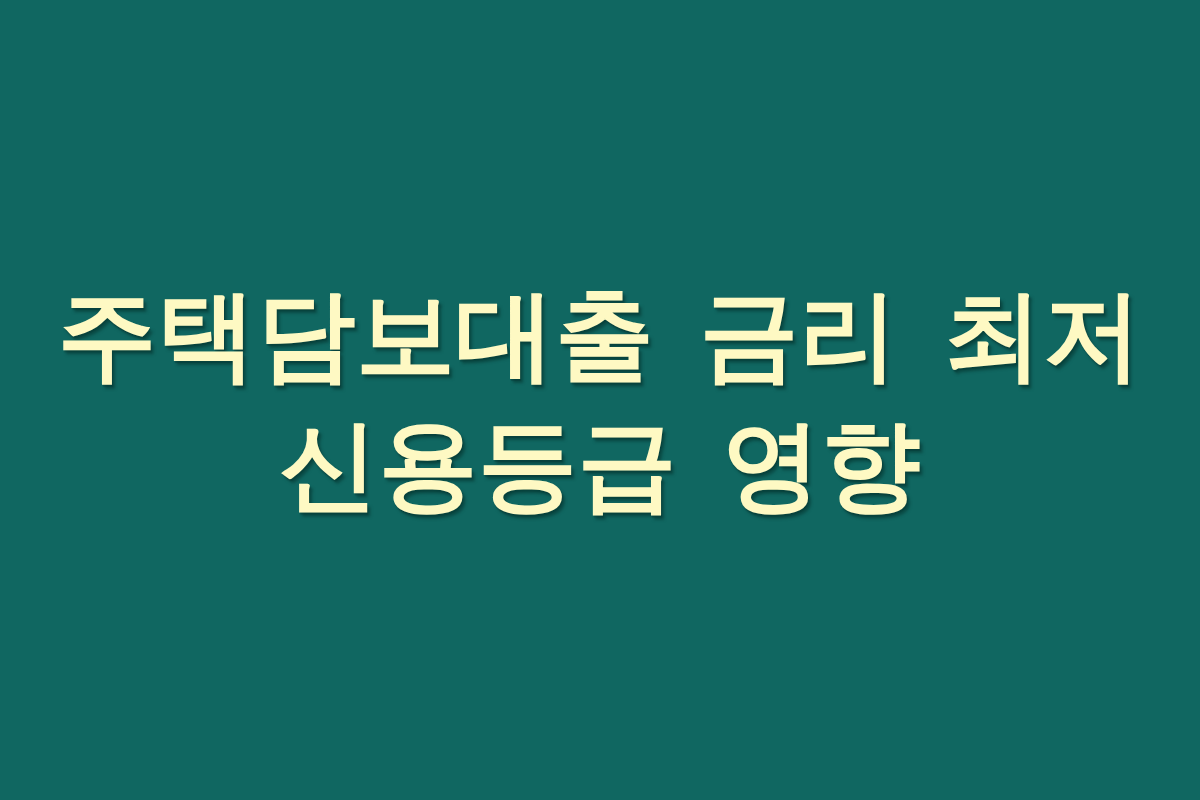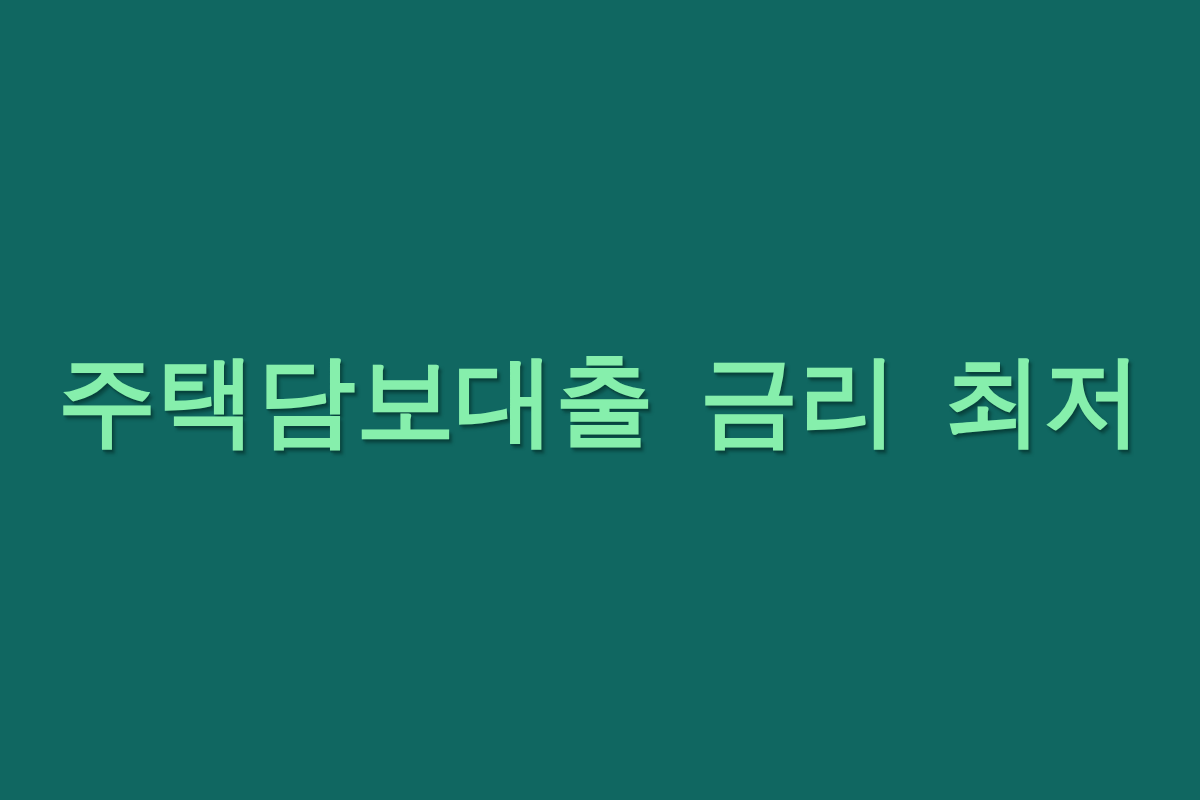--- a/index.html
+++ b/index.html
@@ -57,20 +57,21 @@
   
   .headline-line + .headline-line {
     margin-top: 0;
   }
 </style>
 </head>
 <body>
 
 <div class="banner" style="background: rgb(16, 103, 97);">
 
-  <h1 class="headline" style="color: #86efac;">
+  <h1 class="headline" style="color: #fef9c3;">
 
     <span class="headline-line">주택담보대출 금리 최저</span>
 
+    <span class="headline-line">신용등급 영향</span>
 
   </h1>
 
 </div>
 
 </body></html>

